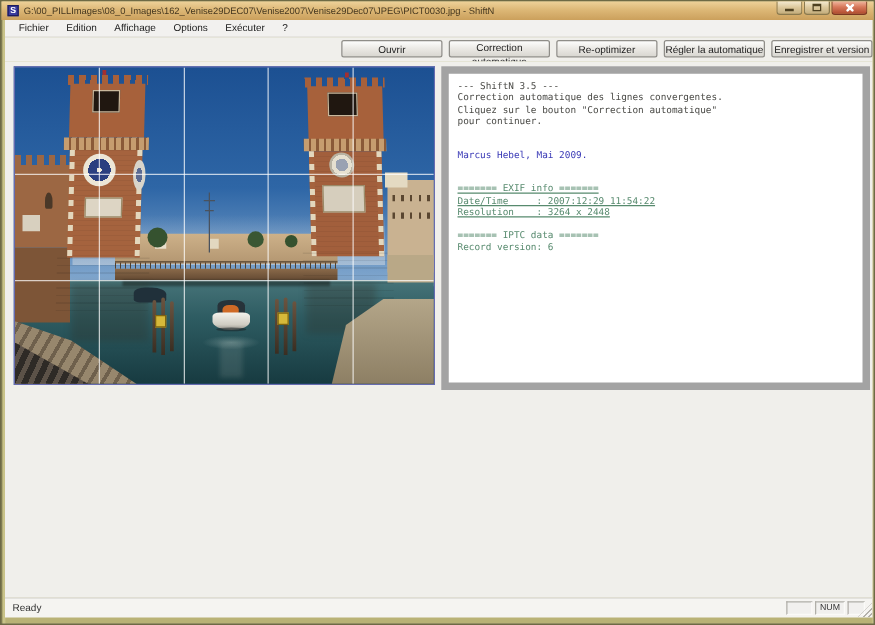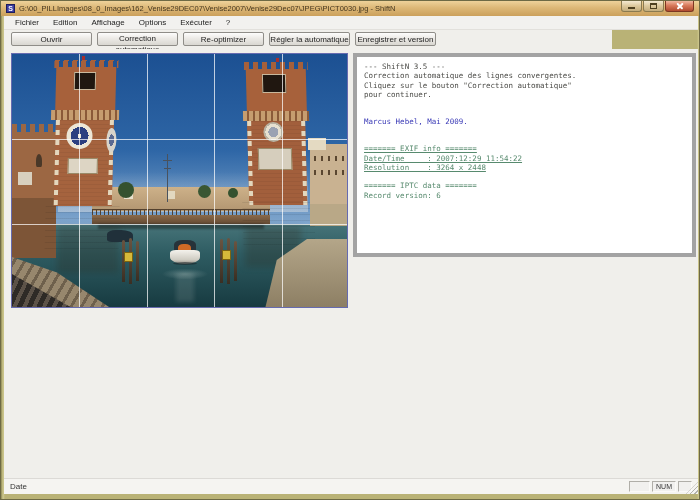--- a/index.html
+++ b/index.html
@@ -14,21 +14,21 @@
   .wbtn.close{width:29px;background:linear-gradient(180deg,#f0b7a0,#d87a5c 45%,#b04a2e);border-color:#7c3622;}
   .g-min{position:absolute;left:50%;bottom:2px;width:7px;height:2px;margin-left:-3.5px;background:#4e4020;}
   .g-max{position:absolute;left:50%;top:50%;width:7px;height:6px;margin:-3px 0 0 -3.5px;border:1px solid #4e4020;border-top-width:2px;}
   .g-x1,.g-x2{position:absolute;left:50%;top:50%;width:8px;height:1.5px;background:#fff;border-radius:1px;}
   .g-x1{transform:translate(-50%,-50%) rotate(45deg);}
   .g-x2{transform:translate(-50%,-50%) rotate(-45deg);}
   
   .menubar{position:absolute;left:3px;top:15px;width:694px;height:14px;background:#f2f1ef;border-bottom:1px solid #e2e0dc;display:flex;padding-left:4px;}
   .mitem{font-size:8px;line-height:13px;color:#222;padding:0 7px;cursor:default;}
   
-  .toolbar{position:absolute;left:3px;top:29px;width:608px;height:19px;background:#f0efeb;display:flex;gap:5px;padding:2px 0 0 7px;}
+  .toolbar{position:absolute;left:3px;top:29px;width:694px;height:19px;background:#f0efeb;display:flex;gap:5px;padding:2px 0 0 7px;justify-content:flex-end;}
   .tbtn{width:81px;height:14px;font-family:"Liberation Sans",sans-serif;font-size:8px;line-height:11px;color:#1d1d1d;text-align:center;background:linear-gradient(180deg,#fdfdfc,#eceae6 45%,#d9d7d1);border:1px solid #8f8d88;border-radius:2px;padding:0;}
   
   .client{position:absolute;left:3px;top:48px;width:694px;height:429px;background:#f0efeb;}
   
   .photo{position:absolute;left:7px;top:4px;width:337px;height:255px;border:1px solid #666bb0;background:#2a5f9e;overflow:hidden;}
   .photo div{position:absolute;}
   .sky{left:0;top:0;width:337px;height:175px;background:linear-gradient(180deg,#1c5092 0%,#2e66a6 55%,#86abd0 100%);}
   .haze{left:46px;top:118px;width:250px;height:40px;background:linear-gradient(180deg,rgba(205,218,230,0),rgba(208,216,224,.55));}
   .far{left:80px;top:133px;width:178px;height:24px;background:linear-gradient(180deg,#cdb189,#b39671);}
   .farw1{left:112px;top:136px;width:9px;height:9px;background:#e8e0cc;}
@@ -96,21 +96,21 @@
   .antenna{left:155px;top:100px;width:1px;height:48px;background:#49525e;}
   .ant-bar1{left:151px;top:106px;width:9px;height:1px;background:#49525e;}
   .ant-bar2{left:152px;top:114px;width:7px;height:1px;background:#49525e;}
   .flag-l{left:70px;top:2px;width:3px;height:4px;background:#a52f2f;}
   .flag-r{left:264px;top:4px;width:3px;height:4px;background:#a52f2f;}
   .gv{top:0;bottom:0;width:1px;background:rgba(255,255,255,.72);}
   .gh{left:0;right:0;height:1px;background:rgba(255,255,255,.72);}
   .gv1{left:67px;}.gv2{left:135px;}.gv3{left:202px;}.gv4{left:270px;}
   .gh1{top:85px;}.gh2{top:170px;}
   
-  .info{position:absolute;left:349px;top:4px;width:343px;height:204px;border:4px solid #a3a3a3;background:#fff;padding:5px 0 0 7px;overflow:hidden;}
+  .info{position:absolute;left:349px;top:4px;width:343px;height:259px;border:6px solid #a3a3a3;background:#fff;padding:5px 0 0 7px;overflow:hidden;}
   .info pre{margin:0;font-family:"DejaVu Sans Mono",monospace;font-size:7.5px;line-height:9.3px;white-space:pre;}
   .t-intro{color:#4b4b47;}
   .t-credit{color:#3939b6;margin-top:18px !important;}
   .t-exif{color:#578a6e;margin-top:18px !important;text-decoration:underline;}
   .t-iptc{color:#578a6e;margin-top:9px !important;}
   .t-caption{color:#8b8b52;}
   
   .statusbar{position:absolute;left:3px;top:477px;width:694px;height:16px;background:#f5f4f1;border-top:1px solid #dcdad6;}
   .ready{position:absolute;left:6px;top:0;font-size:8px;line-height:15px;color:#333;}
   .cells{position:absolute;right:6px;top:2px;display:flex;gap:2px;}
@@ -258,21 +258,21 @@
       <pre class="t-exif">======= EXIF info =======
 Date/Time     : 2007:12:29 11:54:22
 Resolution    : 3264 x 2448</pre>
       <pre class="t-iptc">======= IPTC data =======
 Record version: 6</pre>
     </div>
 
   </div>
 
   <div class="statusbar">
-    <span class="ready">Date</span>
+    <span class="ready">Ready</span>
     <span class="cells">
       <span class="cell c1"></span>
       <span class="cell c2">NUM</span>
       <span class="cell c3"></span>
     </span>
     <span class="grip"></span>
   </div>
 
 </div>
 

